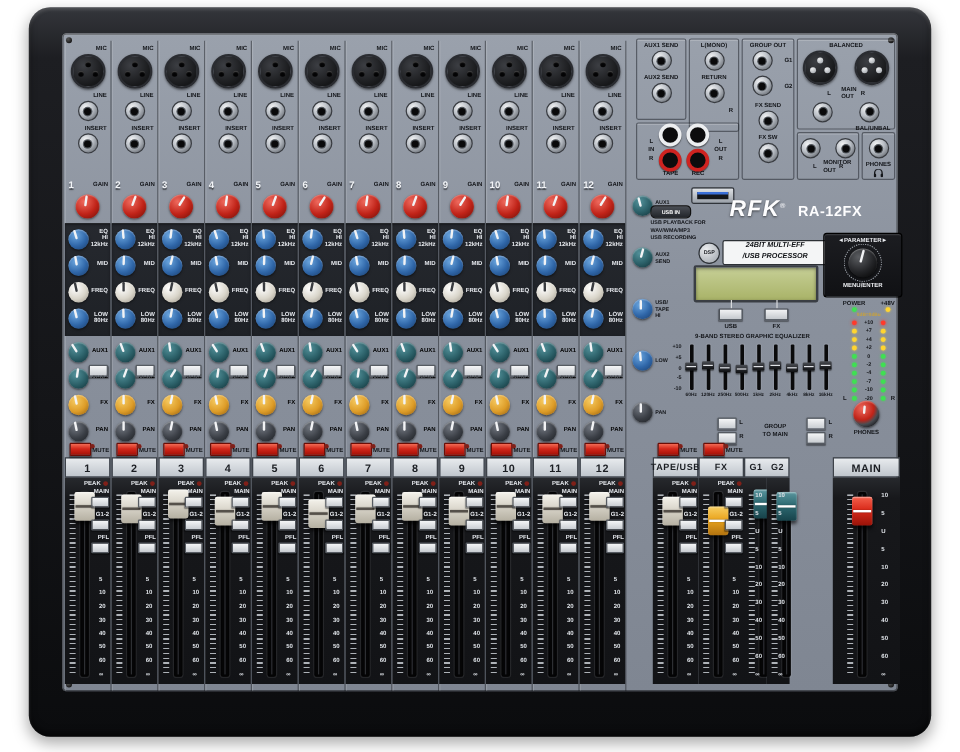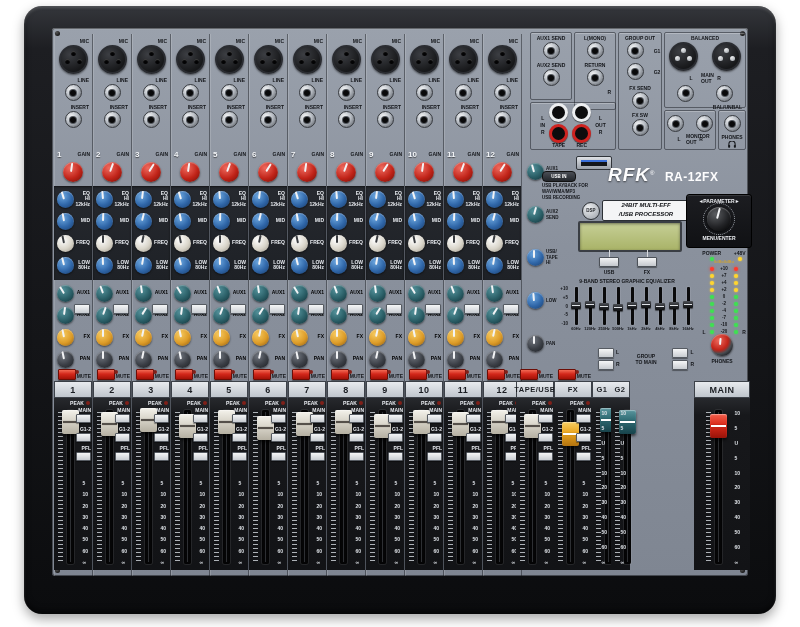--- a/index.html
+++ b/index.html
@@ -148,21 +148,21 @@
   .ghandle{position:absolute;left:50%;margin-left:-5px;width:10px;height:7px;border-radius:1px;
     background:linear-gradient(#4c4f55,#232529 60%,#0f1012);box-shadow:0 1px 1px rgba(0,0,0,.5)}
   .ghandle::after{content:"";position:absolute;left:1px;right:1px;top:3px;height:1px;background:#dfe2e6}
   #gfreqs{display:flex;margin-left:13px}
   #gfreqs div{width:14px;text-align:center;font-size:4px;font-weight:bold;color:#14161a}
   #gtm{left:546px;top:318px;width:96px;height:26px;display:flex;align-items:center;justify-content:space-between}
   .gtmpair{display:flex;flex-direction:column;gap:2px}
   .gtmpair .r{display:flex;align-items:center;gap:2px}
   .gtmpair .micro{font-size:5px}
   #gtmlbl{text-align:center;font-size:5px;font-weight:bold;color:#14161a;line-height:1.2}
-  #mastercols{left:464px;top:340px;display:flex}
+  #mastercols{left:492px;top:340px;display:flex}
   .mcol{width:38px}
   .mcol .plate{font-size:7.5px}
   .grpplate{display:flex;justify-content:space-around}
   .spacer13{height:13px}
   #maincol{left:642px;top:340px;width:56px}
   #hpico{display:inline-block;vertical-align:-1px}
 </style>
 </head>
 <body>
 

